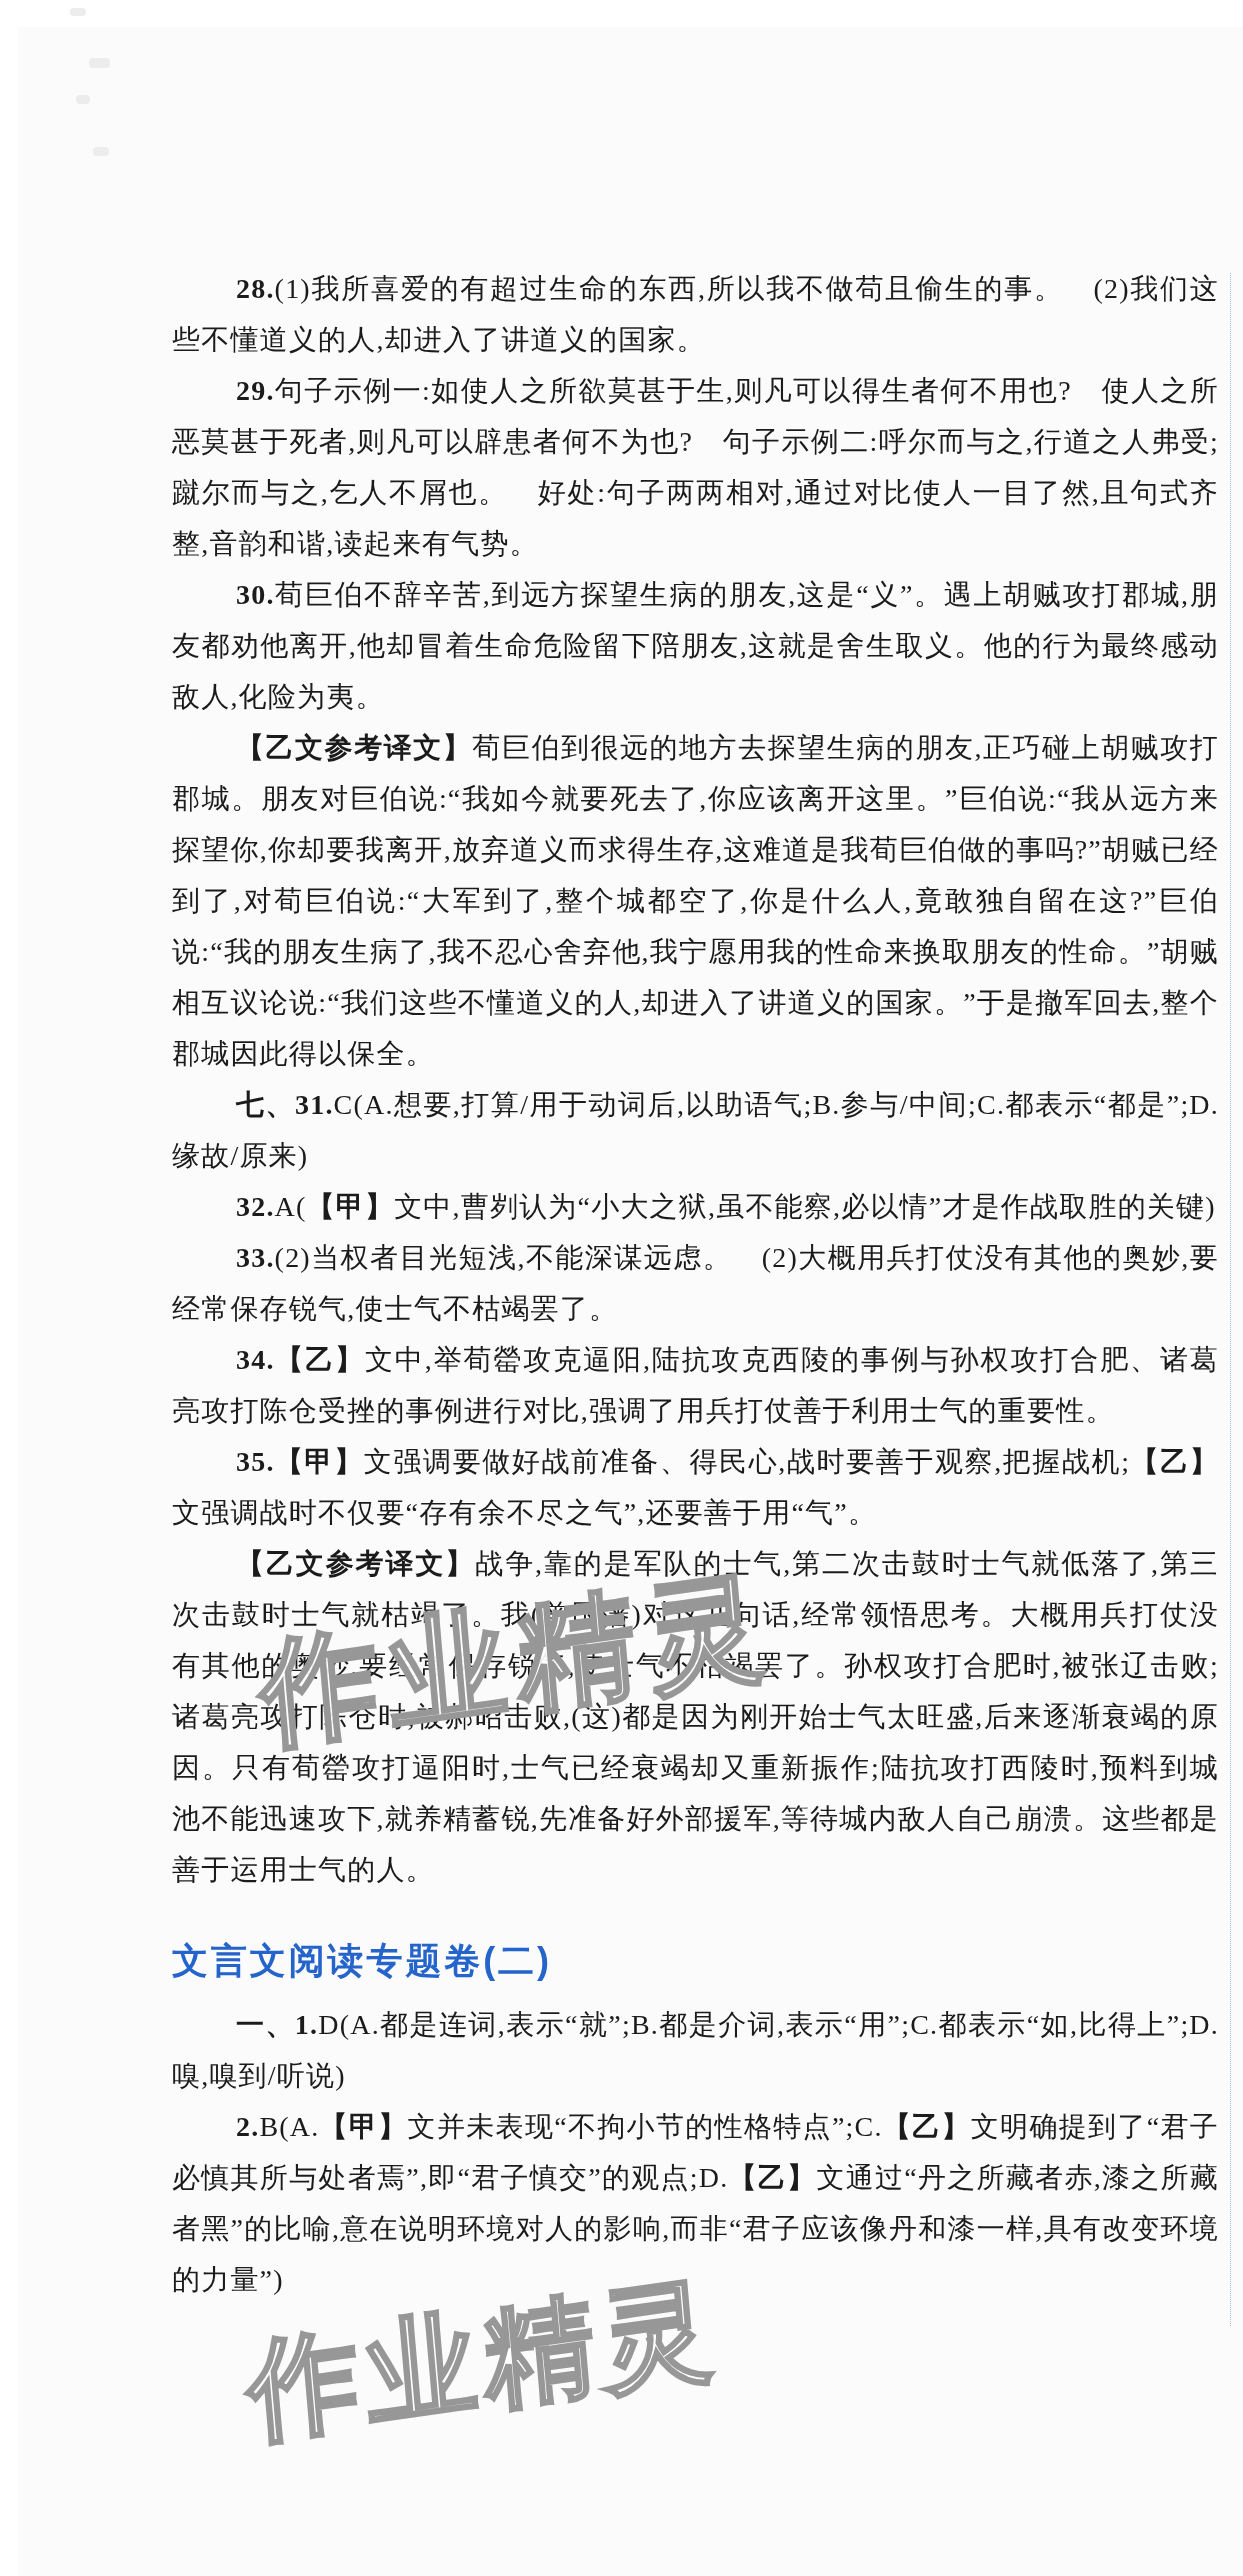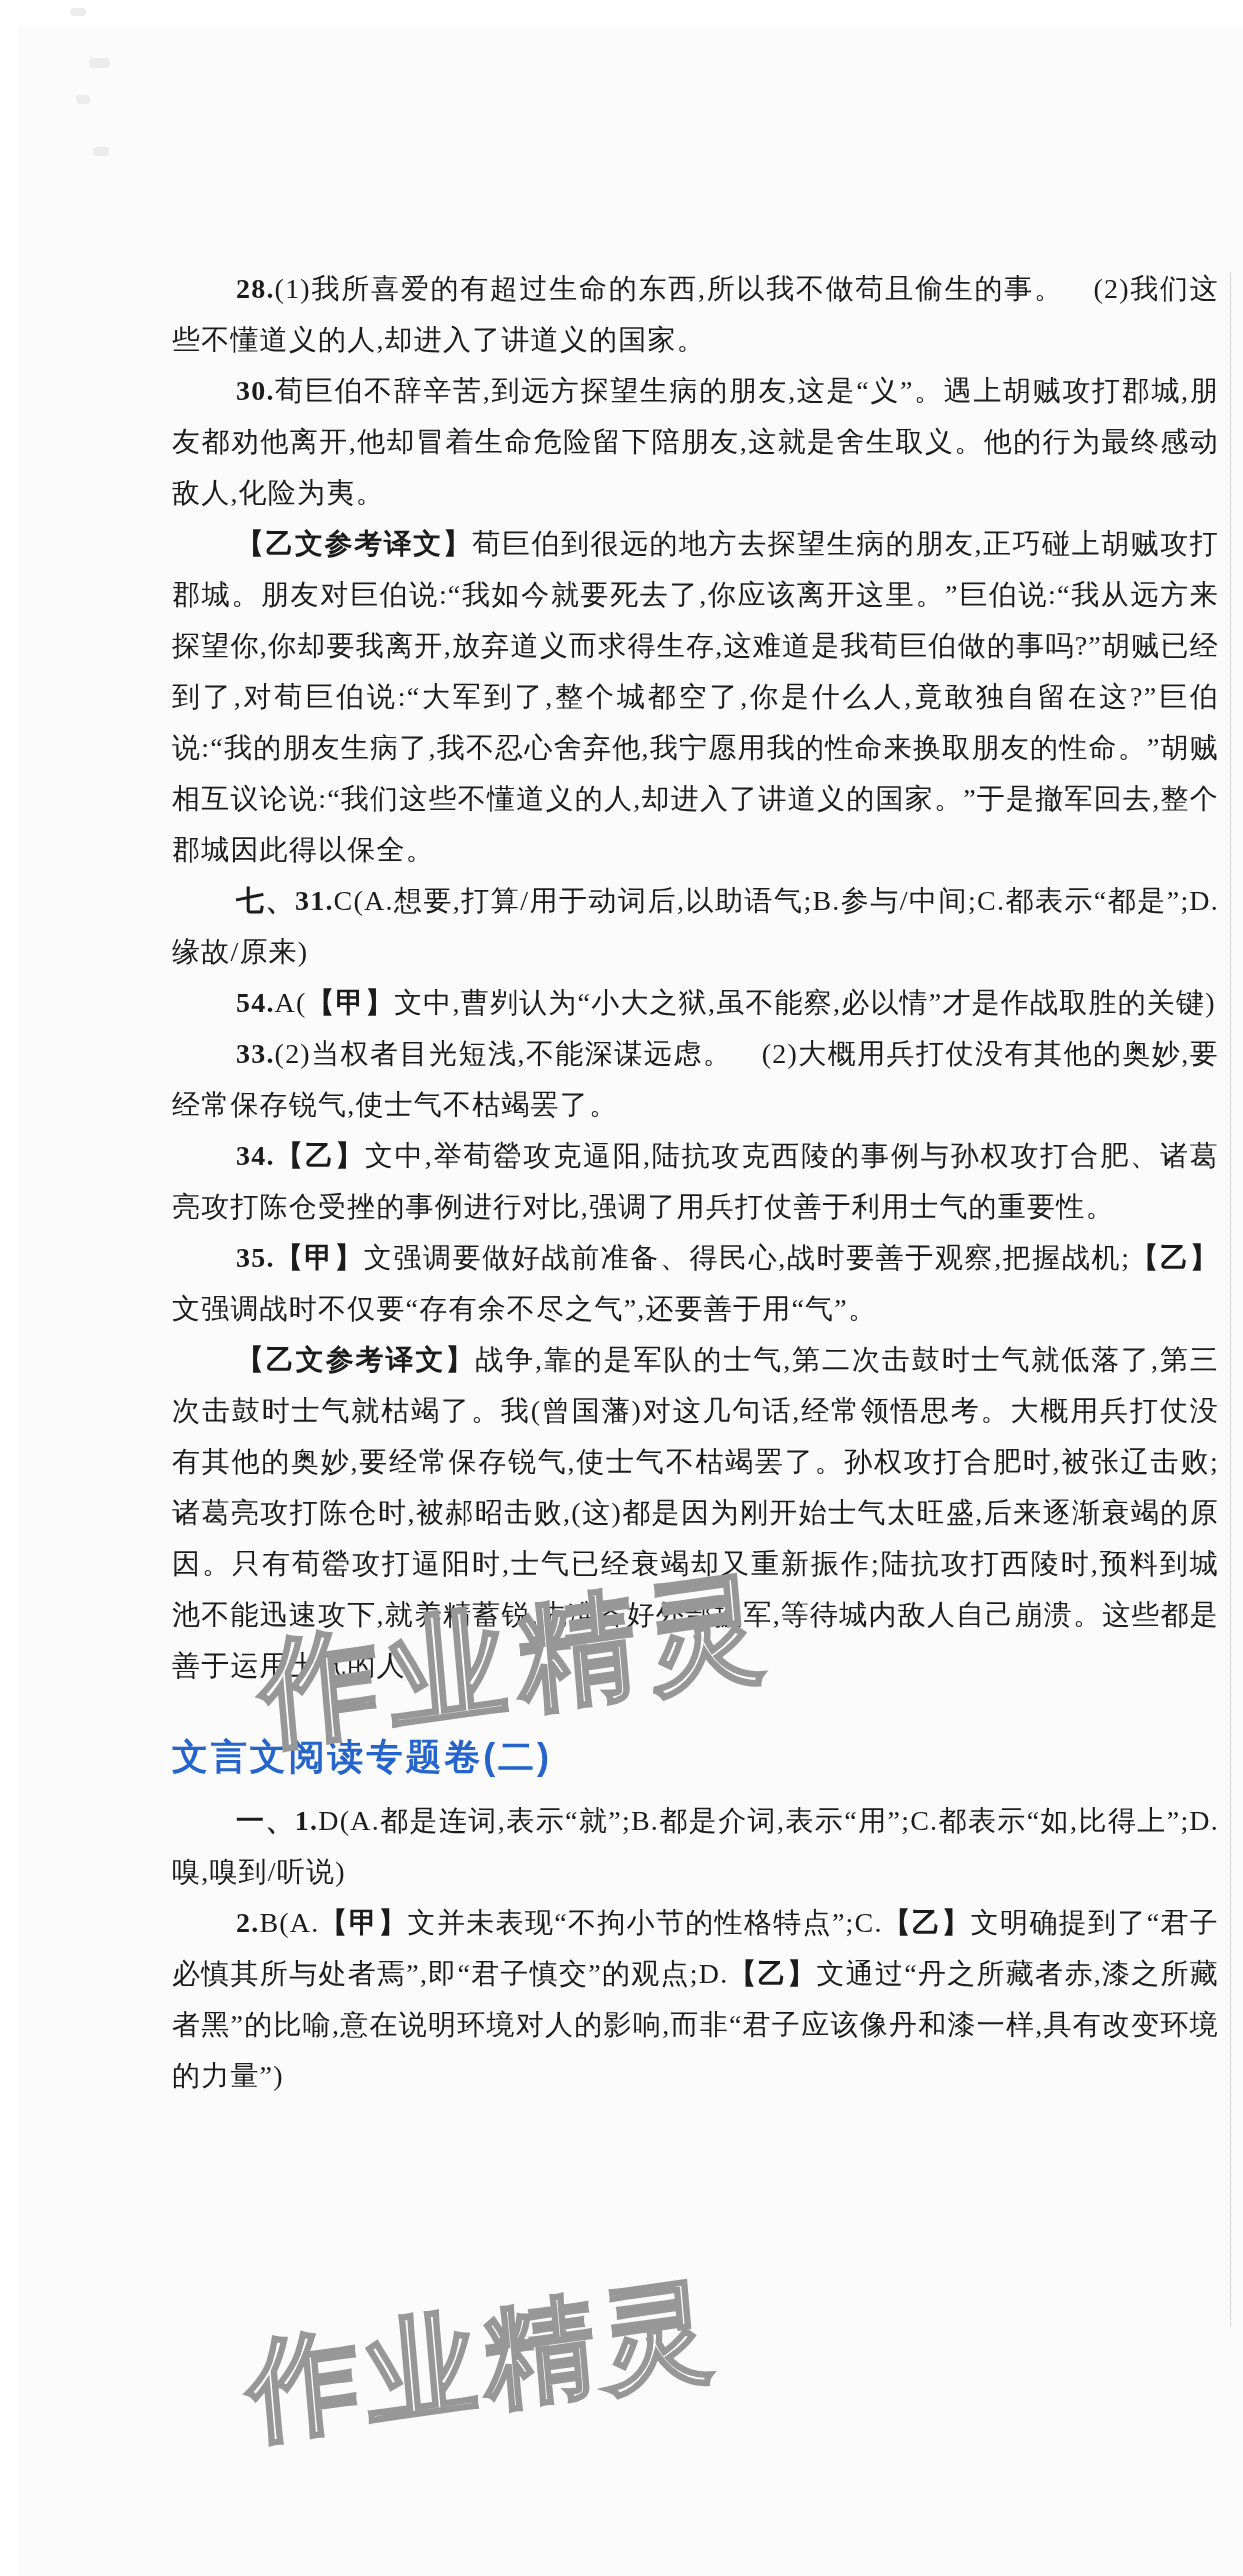--- a/index.html
+++ b/index.html
@@ -63,24 +63,25 @@
 
 <div class="smudge" style="left:70px;top:7.8px;width:15.5px;height:8.7px;"></div>
 <div class="smudge" style="left:89px;top:58px;width:21.3px;height:9.7px;"></div>
 <div class="smudge" style="left:76px;top:95px;width:13.6px;height:8.7px;"></div>
 <div class="smudge" style="left:93px;top:147px;width:15.5px;height:8.7px;"></div>
 
 <div class="divider"></div>
 
 <div id="content">
     <p class="para"><span class="b">28.</span><span>(1)我所喜爱的有超过生命的东西,所以我不做苟且偷生的事。　(2)我们这些不懂道义的人,却进入了讲道义的国家。</span></p>
+    <p class="para"><span class="b">29.</span><span>句子示例一:如使人之所欲莫甚于生,则凡可以得生者何不用也?　使人之所恶莫甚于死者,则凡可以辟患者何不为也?　句子示例二:呼尔而与之,行道之人弗受;蹴尔而与之,乞人不屑也。　好处:句子两两相对,通过对比使人一目了然,且句式齐整,音韵和谐,读起来有气势。</span></p>
     <p class="para"><span class="b">30.</span><span>荀巨伯不辞辛苦,到远方探望生病的朋友,这是“义”。遇上胡贼攻打郡城,朋友都劝他离开,他却冒着生命危险留下陪朋友,这就是舍生取义。他的行为最终感动敌人,化险为夷。</span></p>
     <p class="para"><span class="b">【乙文参考译文】</span><span>荀巨伯到很远的地方去探望生病的朋友,正巧碰上胡贼攻打郡城。朋友对巨伯说:“我如今就要死去了,你应该离开这里。”巨伯说:“我从远方来探望你,你却要我离开,放弃道义而求得生存,这难道是我荀巨伯做的事吗?”胡贼已经到了,对荀巨伯说:“大军到了,整个城都空了,你是什么人,竟敢独自留在这?”巨伯说:“我的朋友生病了,我不忍心舍弃他,我宁愿用我的性命来换取朋友的性命。”胡贼相互议论说:“我们这些不懂道义的人,却进入了讲道义的国家。”于是撤军回去,整个郡城因此得以保全。</span></p>
     <p class="para"><span class="b">七、31.</span><span>C(A.想要,打算/用于动词后,以助语气;B.参与/中间;C.都表示“都是”;D.缘故/原来)</span></p>
-    <p class="para"><span class="b">54.</span><span>A(</span><span class="b">【甲】</span><span>文中,曹刿认为“小大之狱,虽不能察,必以情”才是作战取胜的关键)</span></p>
+    <p class="para"><span class="b">32.</span><span>A(</span><span class="b">【甲】</span><span>文中,曹刿认为“小大之狱,虽不能察,必以情”才是作战取胜的关键)</span></p>
     <p class="para"><span class="b">33.</span><span>(2)当权者目光短浅,不能深谋远虑。　(2)大概用兵打仗没有其他的奥妙,要经常保存锐气,使士气不枯竭罢了。</span></p>
     <p class="para"><span class="b">34.</span><span class="b">【乙】</span><span>文中,举荀罃攻克逼阳,陆抗攻克西陵的事例与孙权攻打合肥、诸葛亮攻打陈仓受挫的事例进行对比,强调了用兵打仗善于利用士气的重要性。</span></p>
     <p class="para"><span class="b">35.</span><span class="b">【甲】</span><span>文强调要做好战前准备、得民心,战时要善于观察,把握战机;</span><span class="b">【乙】</span><span>文强调战时不仅要“存有余不尽之气”,还要善于用“气”。</span></p>
     <p class="para"><span class="b">【乙文参考译文】</span><span>战争,靠的是军队的士气,第二次击鼓时士气就低落了,第三次击鼓时士气就枯竭了。我(曾国藩)对这几句话,经常领悟思考。大概用兵打仗没有其他的奥妙,要经常保存锐气,使士气不枯竭罢了。孙权攻打合肥时,被张辽击败;诸葛亮攻打陈仓时,被郝昭击败,(这)都是因为刚开始士气太旺盛,后来逐渐衰竭的原因。只有荀罃攻打逼阳时,士气已经衰竭却又重新振作;陆抗攻打西陵时,预料到城池不能迅速攻下,就养精蓄锐,先准备好外部援军,等待城内敌人自己崩溃。这些都是善于运用士气的人。</span></p>
     <div class="heading">文言文阅读专题卷(二)</div>
     <p class="para"><span class="b">一、1.</span><span>D(A.都是连词,表示“就”;B.都是介词,表示“用”;C.都表示“如,比得上”;D.嗅,嗅到/听说)</span></p>
     <p class="para"><span class="b">2.</span><span>B(A.</span><span class="b">【甲】</span><span>文并未表现“不拘小节的性格特点”;C.</span><span class="b">【乙】</span><span>文明确提到了“君子必慎其所与处者焉”,即“君子慎交”的观点;D.</span><span class="b">【乙】</span><span>文通过“丹之所藏者赤,漆之所藏者黑”的比喻,意在说明环境对人的影响,而非“君子应该像丹和漆一样,具有改变环境的力量”)</span></p>
   </div>
 
 <div class="wm" id="wm-middle">作业精灵</div>

